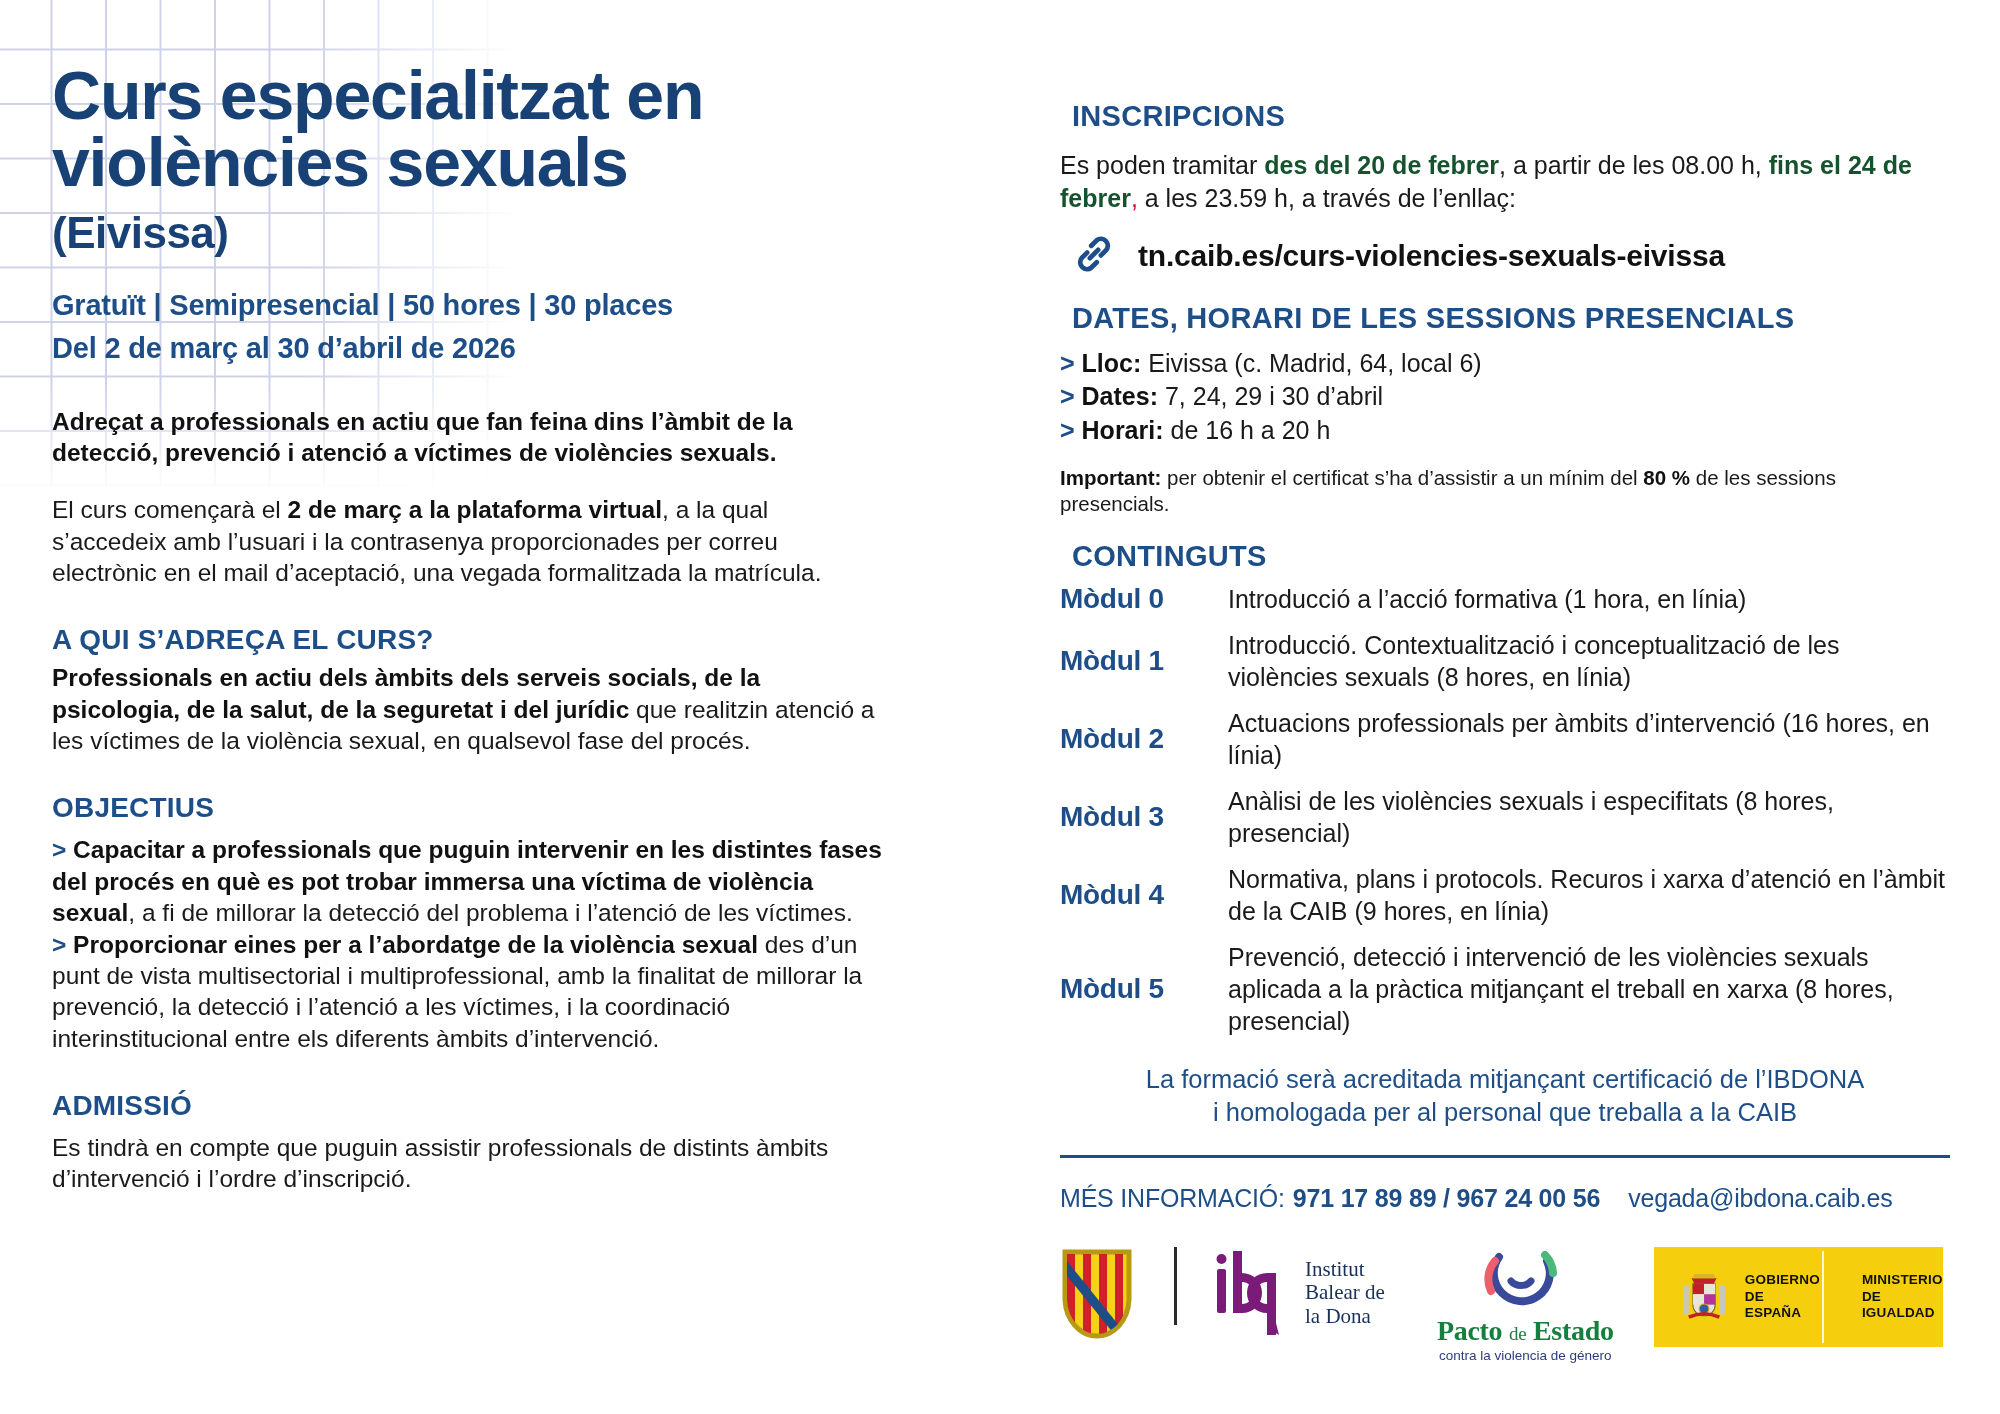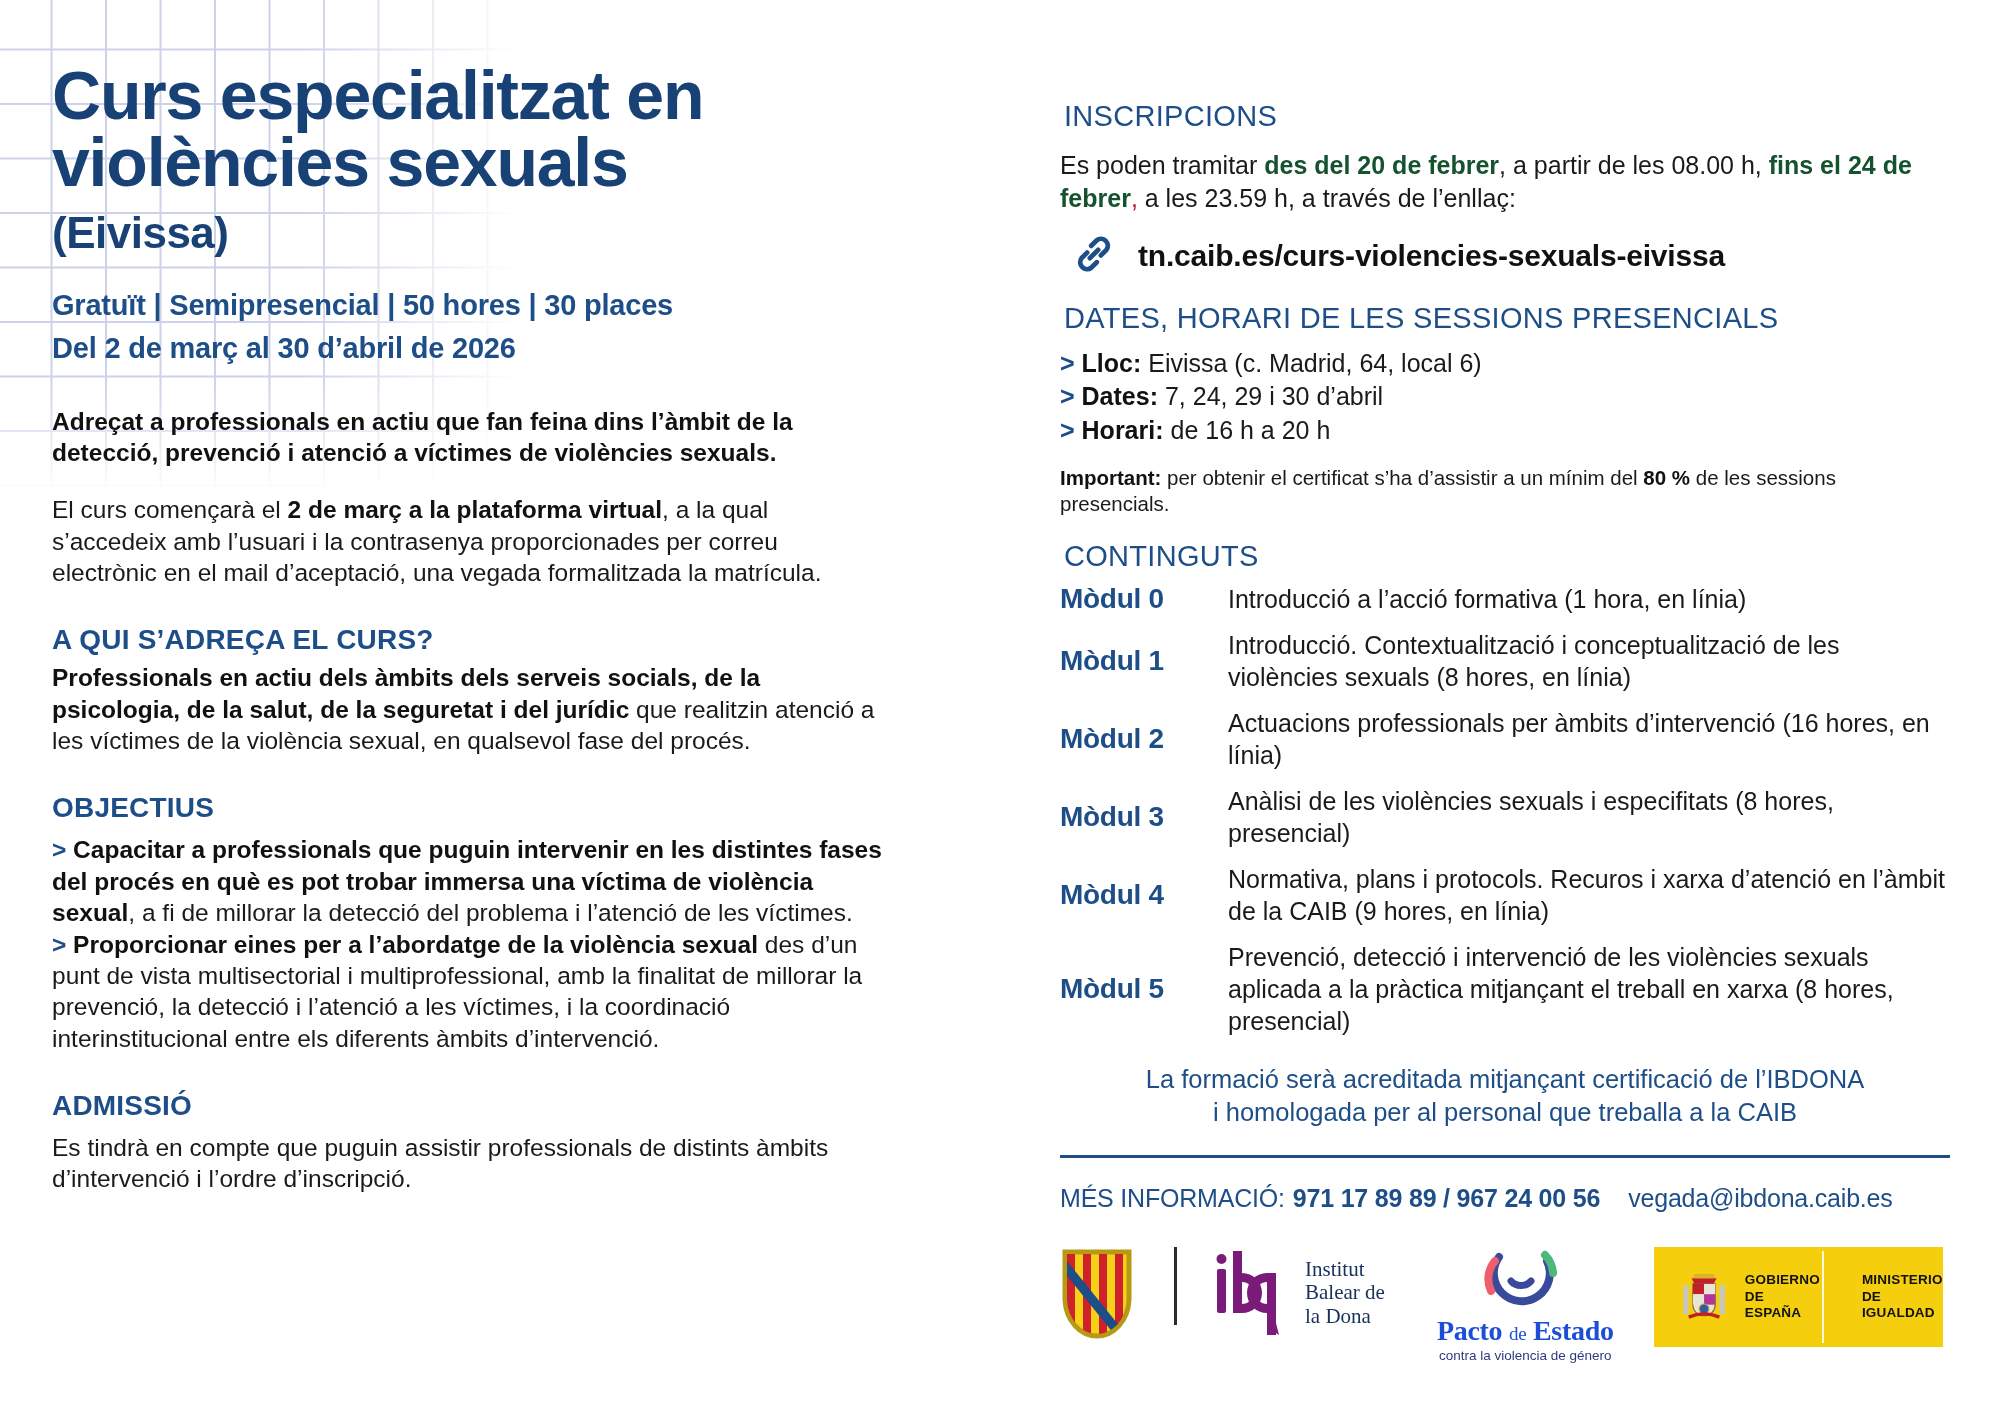--- a/index.html
+++ b/index.html
@@ -109,24 +109,24 @@
     letter-spacing: 0.2px;
     margin: 36px 0 10px 0;
   }
   .sec-head.tight { margin-bottom: 6px; }
 
   .bullet-arrow { color: #1d4e88; font-weight: bold; }
 
   
   .r-head {
     color: #1d4e88;
-    font-weight: normal;
+    font-weight: bold;
     font-size: 29px;
     letter-spacing: 0.3px;
-    margin: 0 0 16px 4px;
+    margin: 0 0 16px 12px;
   }
   .r-head.space-top { margin-top: 22px; }
   .r-text {
     color: #1a1a1a;
     font-size: 25px;
     line-height: 1.3;
     margin: 0;
   }
   .r-text b { font-weight: bold; color: #14532d; }
   .red-comma { color: #c0162c; }
@@ -236,21 +236,21 @@
     font-size: 21px;
     line-height: 1.12;
   }
   .logo-pacto {
     margin-left: 52px;
     flex: 0 0 auto;
     text-align: center;
   }
   .pacto-word {
     font-family: "Liberation Serif", serif;
-    color: #1d4ed8;
+    color: #15803d;
     font-weight: bold;
     font-size: 28px;
     letter-spacing: -0.3px;
     margin-top: -4px;
   }
   .pacto-word .sm { font-size: 19px; font-weight: normal; }
   .pacto-sub {
     font-family: "Liberation Sans", sans-serif;
     color: #2d3c80;
     font-size: 13.5px;

